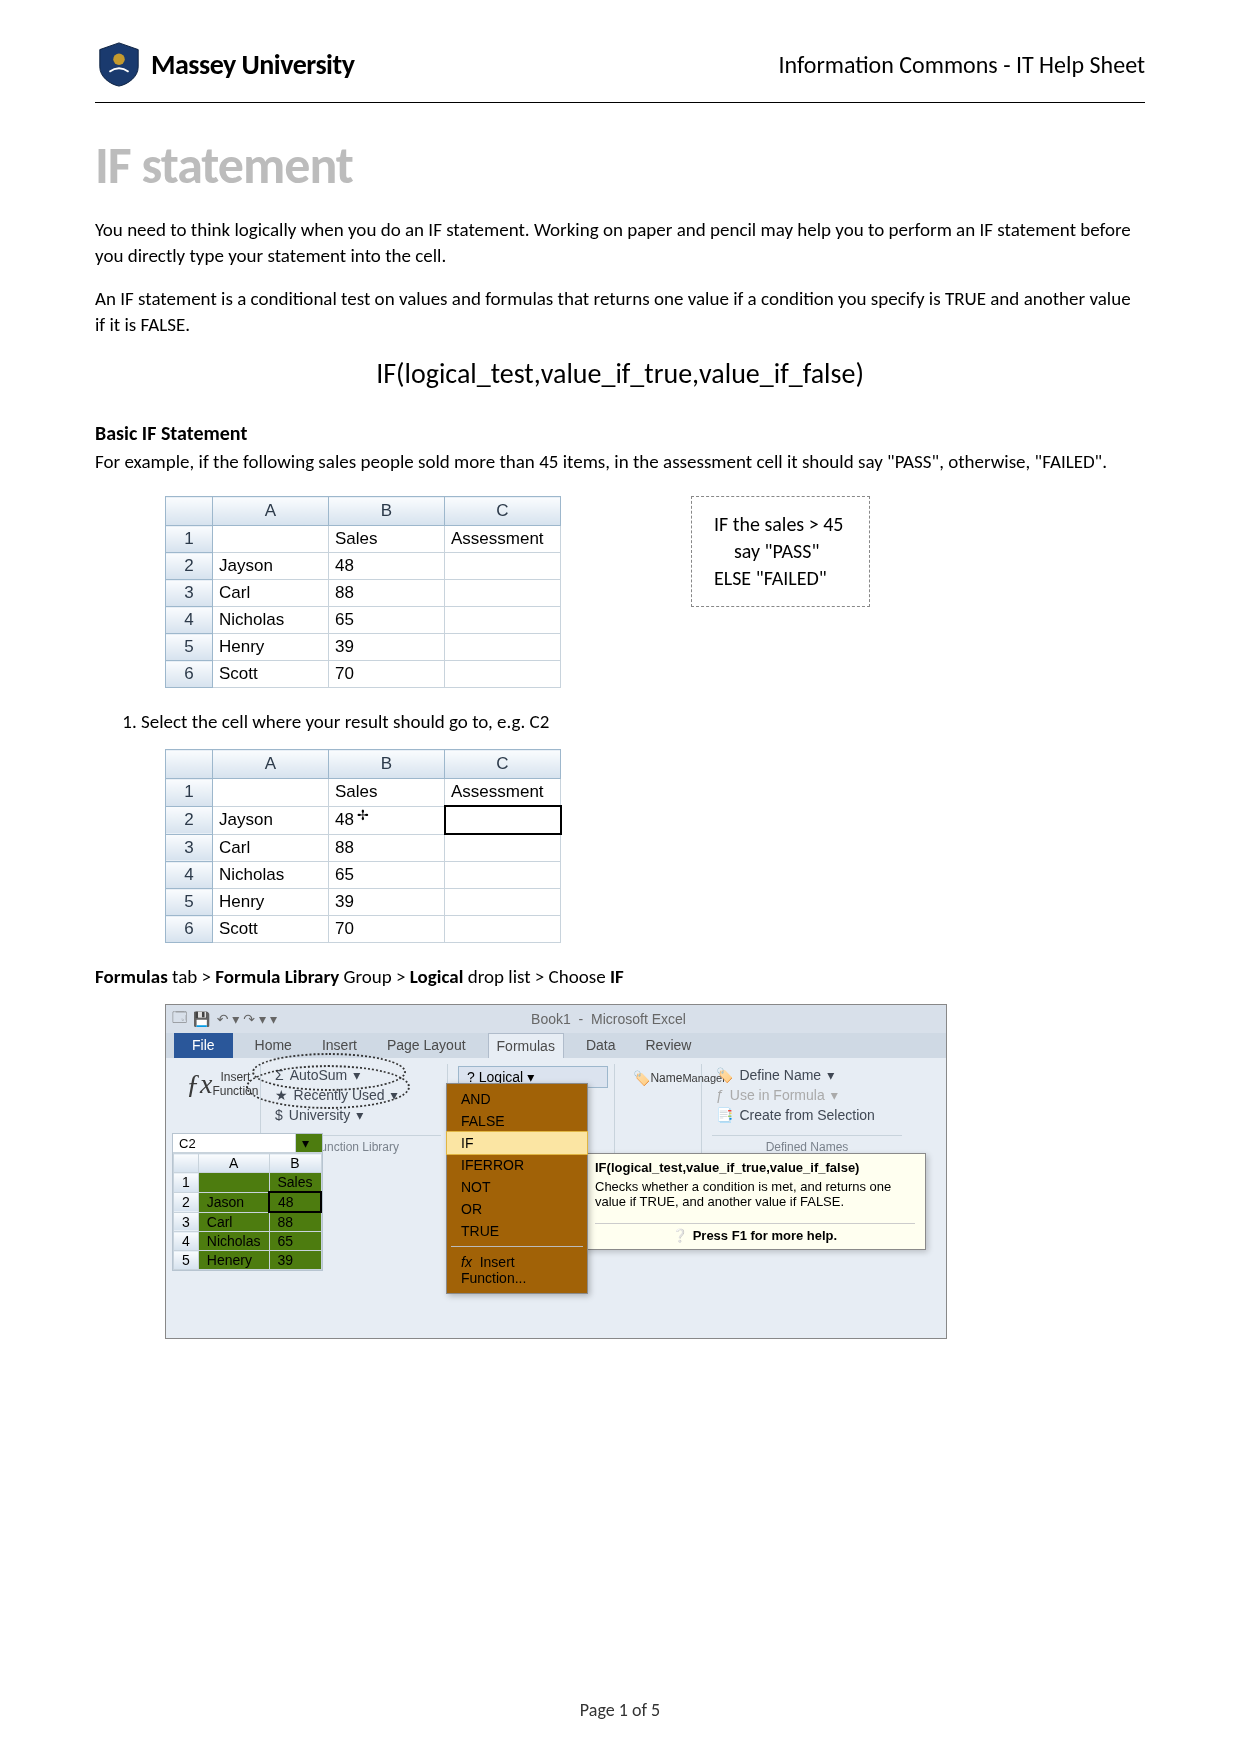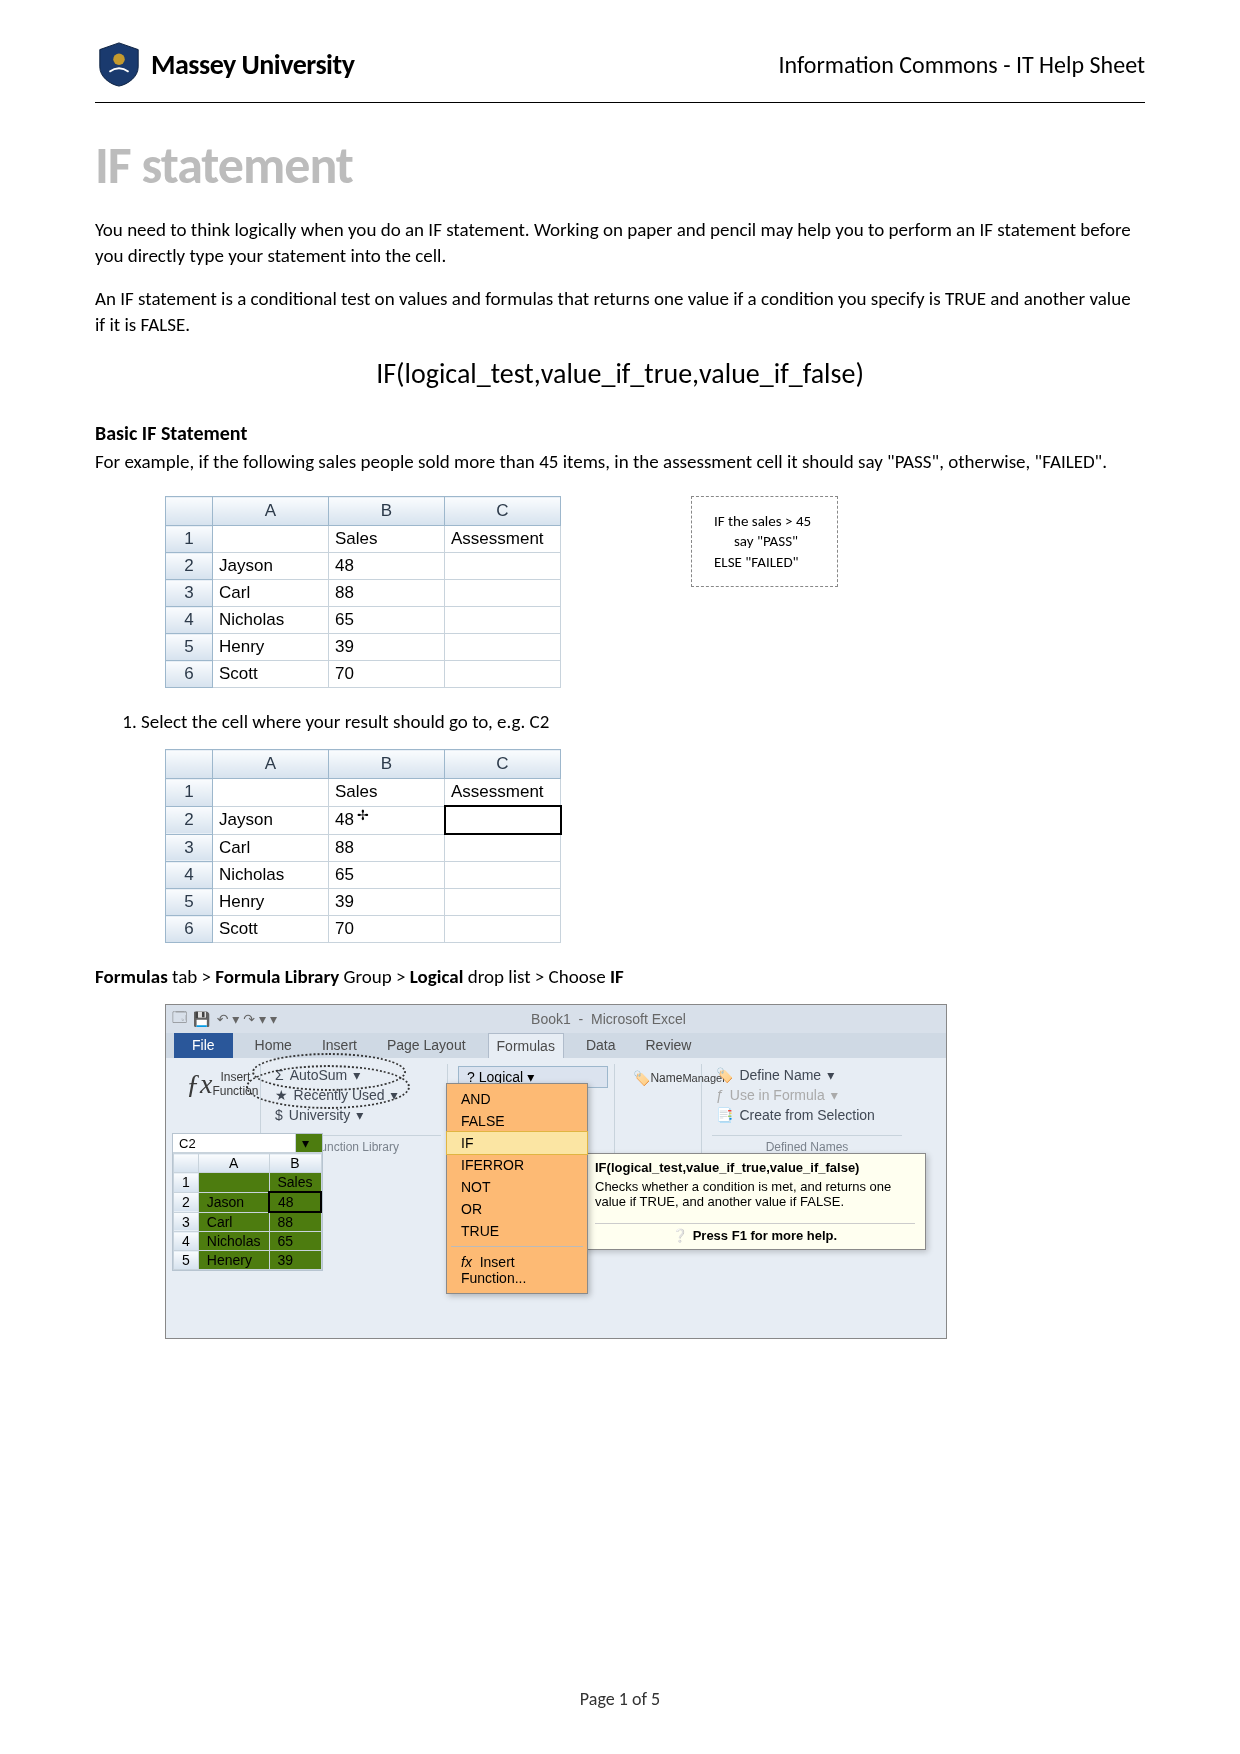--- a/index.html
+++ b/index.html
@@ -113,21 +113,21 @@
   .excel-table td.sel {
     border: 2px solid #000;
     background: #fff;
   }
   .col-a { width: 110px; }
   .col-b { width: 90px; }
   .col-c { width: 150px; }
   .callout {
     border: 1.5px dashed #888;
     padding: 14px 26px 14px 22px;
-    font-size: 15px;
+    font-size: 20px;
     line-height: 1.35;
   }
   .one-col {
     margin: 10px 0 22px 70px;
   }
   ol.steps {
     margin: 0 0 16px 0;
     padding-left: 46px;
     font-size: 19px;
   }
@@ -216,21 +216,21 @@
   .logical-btn {
     background:#dbe3ef;
     border:1px solid #9db7cc;
     padding:2px 8px;
     display:flex;
     align-items:center;
     gap:4px;
   }
   .dropdown {
     position:absolute;
-    background:#fdba74;
+    background:#a16207;
     border:1px solid #8a8a8a;
     box-shadow: 2px 2px 6px rgba(0,0,0,0.25);
     padding:4px 0;
     width:140px;
     font-size:14px;
     z-index:10;
   }
   .dropdown .dd-item {
     padding:3px 14px;
     cursor:default;
@@ -281,21 +281,21 @@
   }
   .mini-sheet .namebox input {
     border:none;
     width:110px;
     padding:1px 6px;
     font-size:13px;
     background:#fff;
   }
   .footer {
     position:absolute;
-    bottom:44px;
+    bottom:33px;
     left:0; right:0;
     text-align:center;
     font-size:18px;
     color:#333;
   }
   .cursor-cross {
     position:relative;
   }
   .cursor-cross::after {
     content:"✢";

